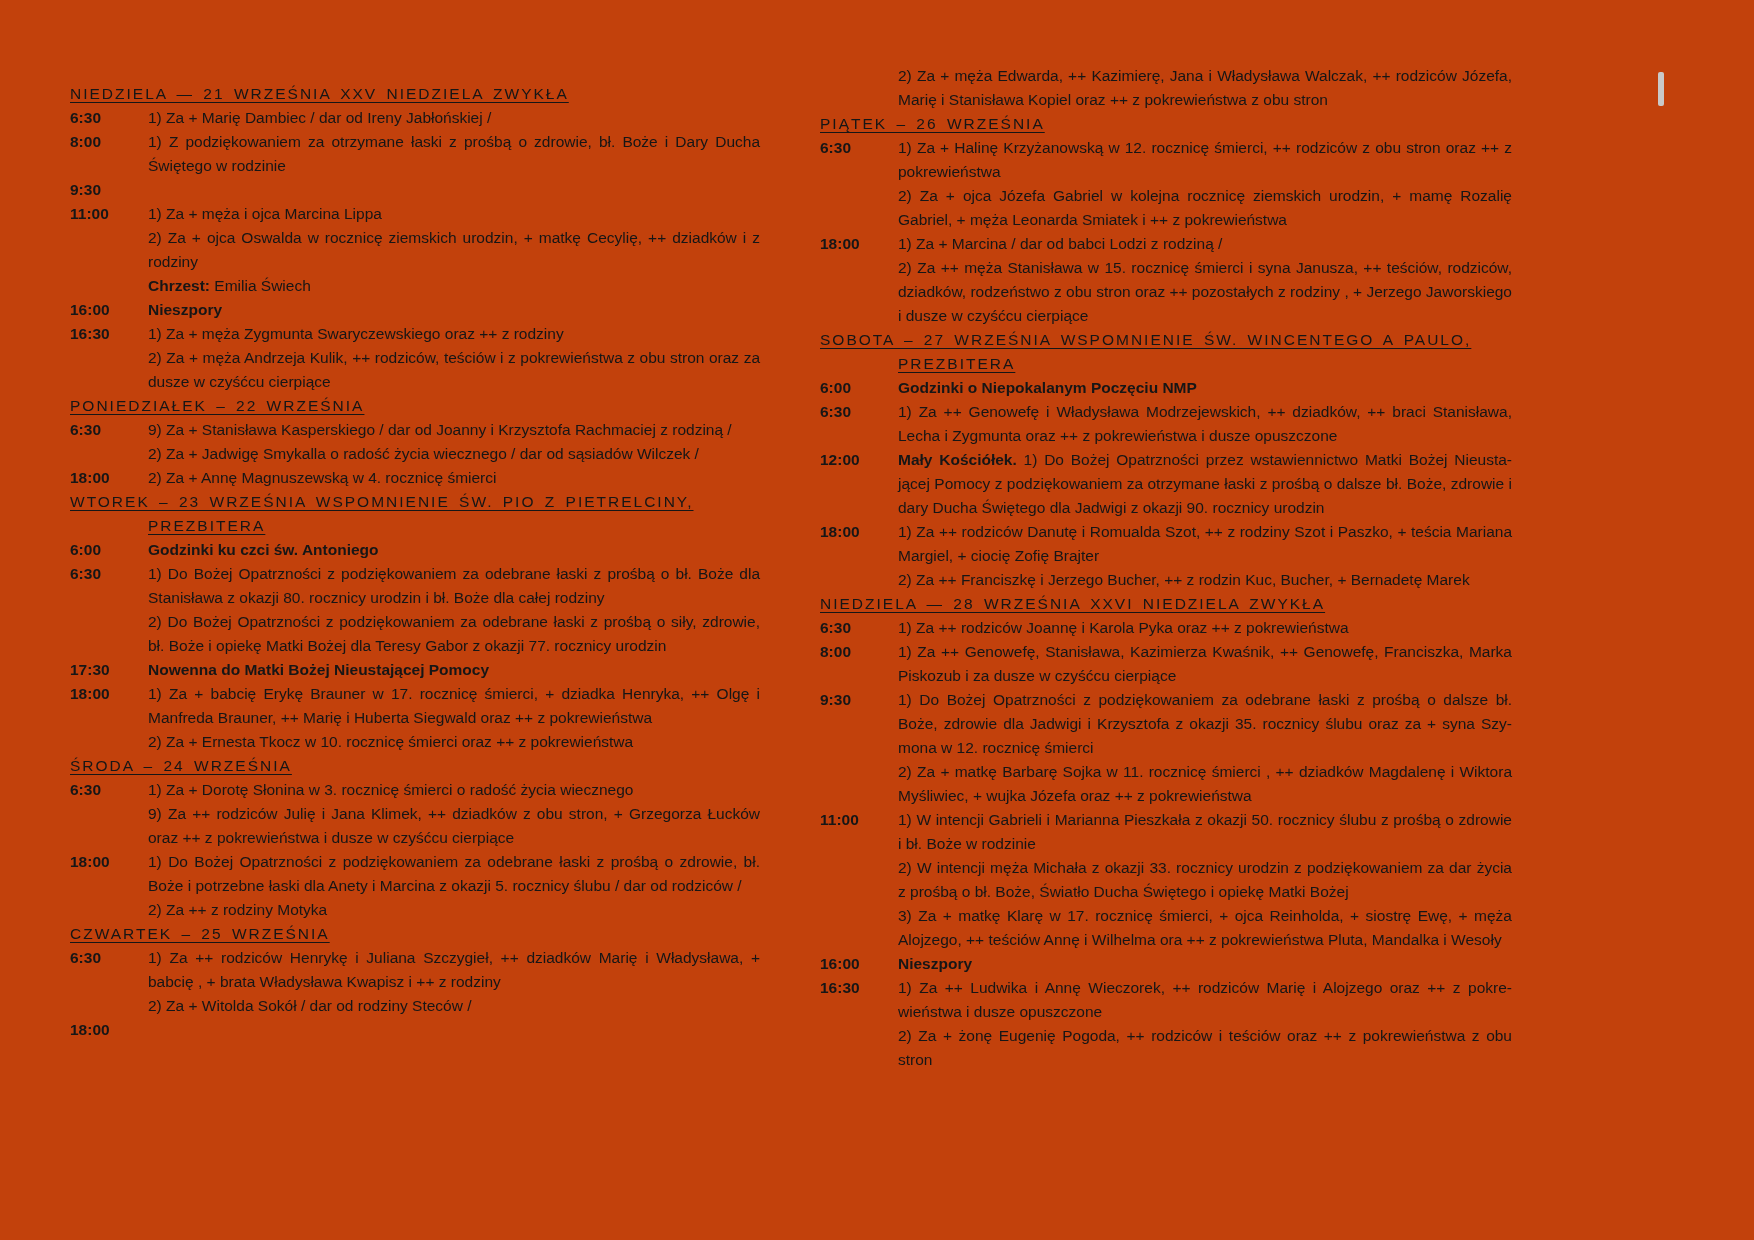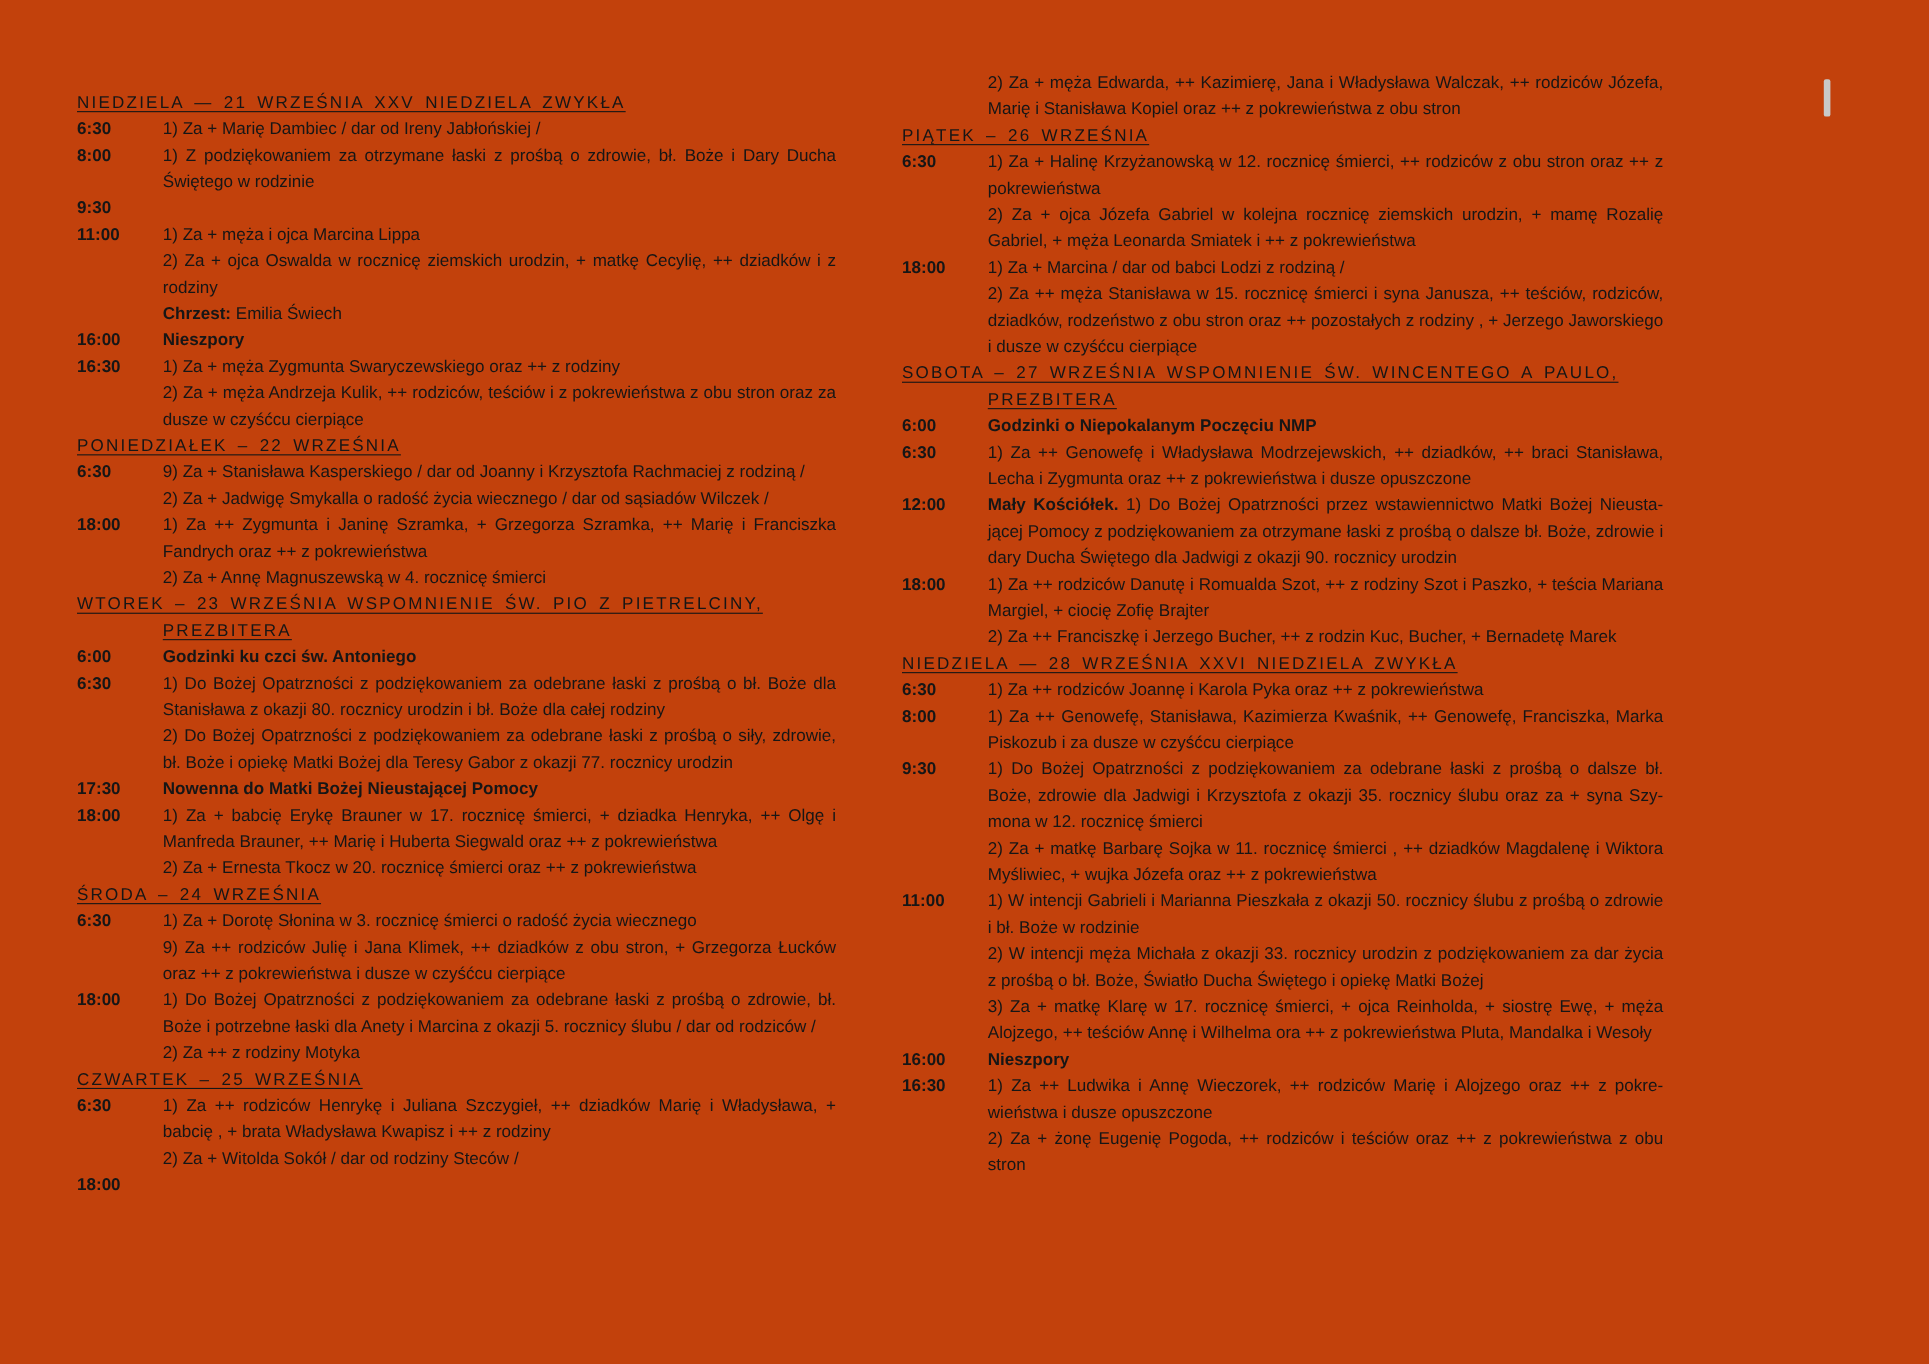--- a/index.html
+++ b/index.html
@@ -86,21 +86,20 @@
         <div class="row">
           <div class="time">6:30</div>
           <div class="body">
             <div class="intent">9) Za + Stanisława Kasperskiego / dar od Joanny i Krzysztofa Rachmaciej z rodziną /</div>
             <div class="intent">2) Za + Jadwigę Smykalla o radość życia wiecznego / dar od sąsiadów Wilczek /</div>
           </div>
         </div>
         <div class="row">
           <div class="time">18:00</div>
           <div class="body">
-            <div class="intent">1) Za ++ Zygmunta i Janinę Szramka, + Grzegorza Szramka, ++ Marię i Franciszka Fandrych oraz ++ z pokrewieństwa</div>
             <div class="intent">2) Za + Annę Magnuszewską w 4. rocznicę śmierci</div>
           </div>
         </div>
       </section>
       <section>
         <div class="heading">WTOREK – 23 WRZEŚNIA WSPOMNIENIE ŚW. PIO Z PIETRELCINY, PREZBITERA</div>
         <div class="row">
           <div class="time">6:00</div>
           <div class="body">
             <div class="intent b">Godzinki ku czci św. Antoniego</div>
@@ -116,21 +115,21 @@
         <div class="row">
           <div class="time">17:30</div>
           <div class="body">
             <div class="intent b">Nowenna do Matki Bożej Nieustającej Pomocy</div>
           </div>
         </div>
         <div class="row">
           <div class="time">18:00</div>
           <div class="body">
             <div class="intent">1) Za + babcię Erykę Brauner w 17. rocznicę śmierci, + dziadka Henryka, ++ Olgę i Manfreda Brauner, ++ Marię i Huberta Siegwald oraz ++ z pokrewieństwa</div>
-            <div class="intent">2) Za + Ernesta Tkocz w 20. rocznicę śmierci oraz ++ z pokrewieństwa</div>
+            <div class="intent">2) Za + Ernesta Tkocz w 10. rocznicę śmierci oraz ++ z pokrewieństwa</div>
           </div>
         </div>
       </section>
       <section>
         <div class="heading">ŚRODA – 24 WRZEŚNIA</div>
         <div class="row">
           <div class="time">6:30</div>
           <div class="body">
             <div class="intent">1) Za + Dorotę Słonina w 3. rocznicę śmierci o radość życia wiecznego</div>
             <div class="intent">9) Za ++ rodziców Julię i Jana Klimek, ++ dziadków z obu stron, + Grzegorza Łucków oraz ++ z pokrewieństwa i dusze w czyśćcu cierpiące</div>

